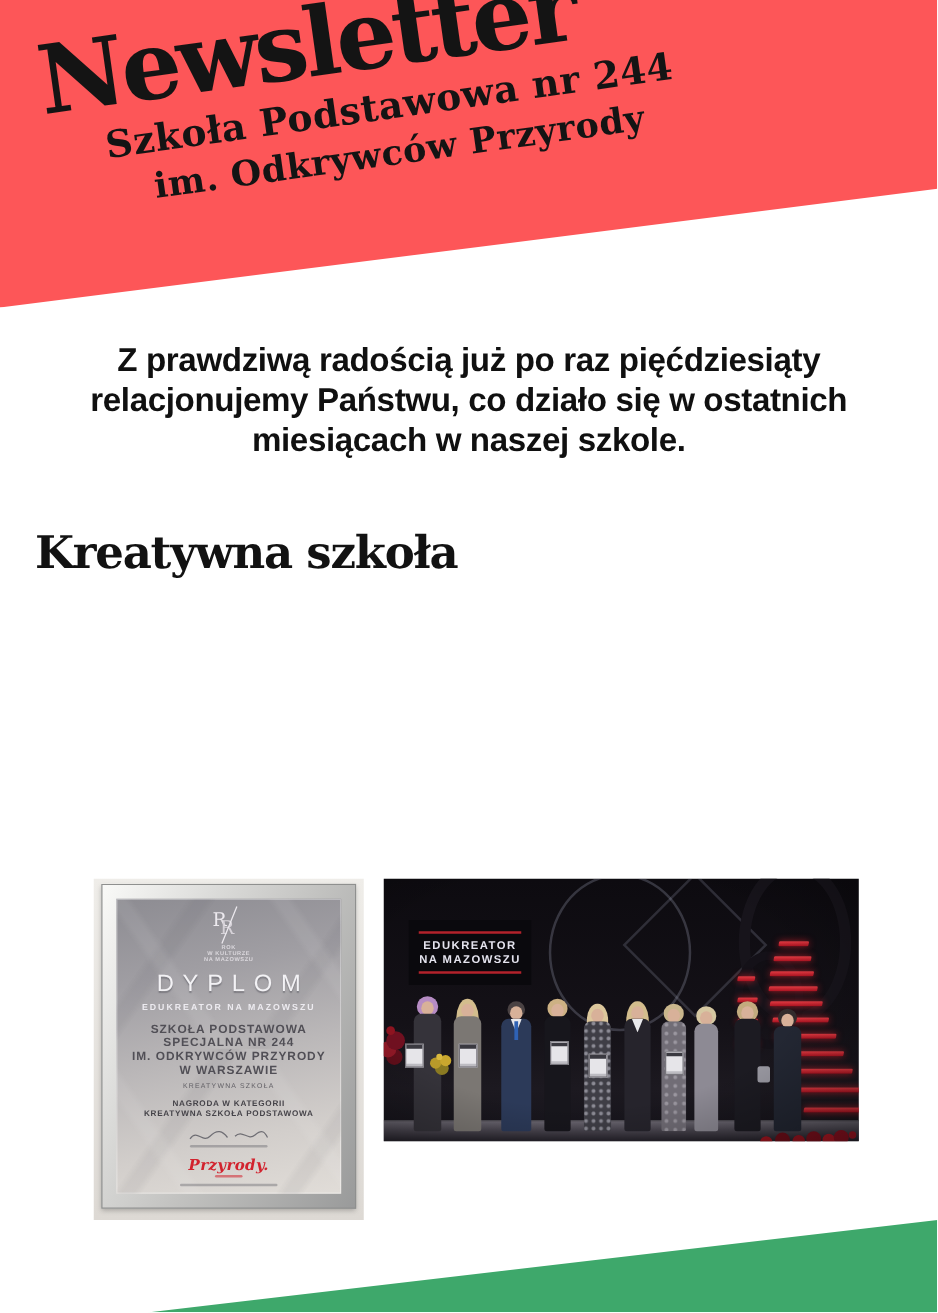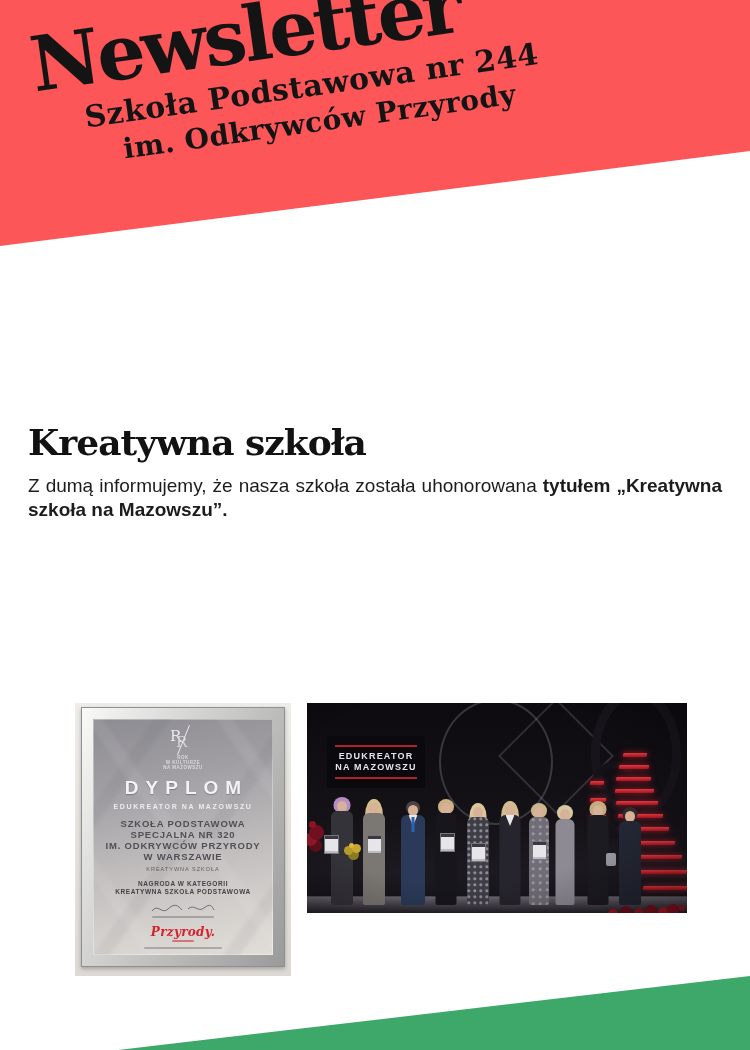--- a/index.html
+++ b/index.html
@@ -40,21 +40,21 @@
   .paper::before{content:"";position:absolute;inset:-30px;opacity:.5;
          background:linear-gradient(55deg,transparent 44%,rgba(255,255,255,.14) 47%,rgba(255,255,255,.14) 51%,transparent 54%),
                     linear-gradient(-55deg,transparent 44%,rgba(55,55,65,.12) 47%,rgba(55,55,65,.12) 51%,transparent 54%);
          background-size:130px 150px;}
   .dp-monogram{position:relative;width:26px;height:26px;margin-top:8px;}
   .mono-r{position:absolute;font-family:"DejaVu Serif",serif;font-size:15px;color:#ece9ee;}
   .mono-r.r2{left:6px;top:6px;color:#d6d2d8;}
   .mono-line{position:absolute;left:13px;top:-3px;width:1px;height:32px;background:#ece9ee;transform:rotate(22deg);}
   .dp-logo-caption{position:relative;font-size:4.5px;line-height:5px;letter-spacing:.5px;color:#dcd9de;
                    text-align:center;margin-top:2px;font-weight:700;}
-  .dp-title{position:relative;font-size:19px;font-weight:700;letter-spacing:7px;color:#f3f2f5;margin:7px 0 0 7px;
+  .dp-title{position:relative;font-size:19px;font-weight:400;letter-spacing:7px;color:#f3f2f5;margin:7px 0 0 7px;
             text-shadow:0 1px 1px rgba(60,60,70,.4);}
   .dp-sub{position:relative;font-size:7px;font-weight:700;letter-spacing:1.6px;color:#edebf0;margin-top:4px;}
   .dp-recipient{position:relative;margin-top:8px;text-align:center;font-weight:700;font-size:9.5px;line-height:11px;
                 letter-spacing:.8px;color:#514f56;}
   .dp-category{position:relative;font-size:5.5px;letter-spacing:1px;color:#605e64;margin-top:4px;}
   .dp-award{position:relative;margin-top:8px;text-align:center;font-weight:700;font-size:6.5px;line-height:7.5px;
             letter-spacing:.6px;color:#454349;}
   .dp-signature{position:relative;margin-top:7px;}
   .dp-bar{position:relative;height:2px;border-radius:1px;background:rgba(90,90,96,.38);}
   .dp-maz{position:relative;margin-top:7px;font-family:"DejaVu Serif",serif;font-style:italic;font-weight:700;
@@ -107,45 +107,45 @@
 
   <div class="red-banner"></div>
 
   <div class="masthead">
     <div class="mast-title">Newsletter</div>
     <div class="mast-sub1">Szkoła Podstawowa nr 244</div>
     <div class="mast-sub2">im. Odkrywców Przyrody</div>
   </div>
 
   <div class="lead">
+    <p class="lead-intro">Z prawdziwą radością już po raz pięćdziesiąty relacjonujemy Państwu, co działo się w ostatnich miesiącach w naszej szkole.</p>
   </div>
 
   <div class="article">
     <h2 class="article-heading">Kreatywna szkoła</h2>
-    <p class="body-p"><span>Z dumą informujemy, że nasza szkoła została uhonorowana </span><strong>tytułem „Kreatywna szkoła na Mazowszu”.</strong></p>
   </div>
 
   <div class="diploma-photo">
     <div class="frame">
       <div class="paper">
         <div class="dp-monogram">
           <span class="mono-r r1">R</span>
           <span class="mono-r r2">R</span>
           <span class="mono-line"></span>
         </div>
         <div class="dp-logo-caption">
           <div>ROK</div>
           <div>W KULTURZE</div>
           <div>NA MAZOWSZU</div>
         </div>
         <div class="dp-title">DYPLOM</div>
         <div class="dp-sub">EDUKREATOR NA MAZOWSZU</div>
         <div class="dp-recipient">
           <div>SZKOŁA PODSTAWOWA</div>
-          <div>SPECJALNA NR 320</div>
+          <div>SPECJALNA NR 244</div>
           <div>IM. ODKRYWCÓW PRZYRODY</div>
           <div>W WARSZAWIE</div>
         </div>
         <div class="dp-category">KREATYWNA SZKOŁA</div>
         <div class="dp-award">
           <div>NAGRODA W KATEGORII</div>
           <div>KREATYWNA SZKOŁA PODSTAWOWA</div>
         </div>
         <svg class="dp-signature" width="66" height="14" viewBox="0 0 66 14">
           <path d="M2 9 C8 1,12 13,18 7 S28 3,32 8 M38 7 C44 1,48 11,54 6 S62 4,64 8" stroke="#6f6e74" stroke-width="1" fill="none"></path>

